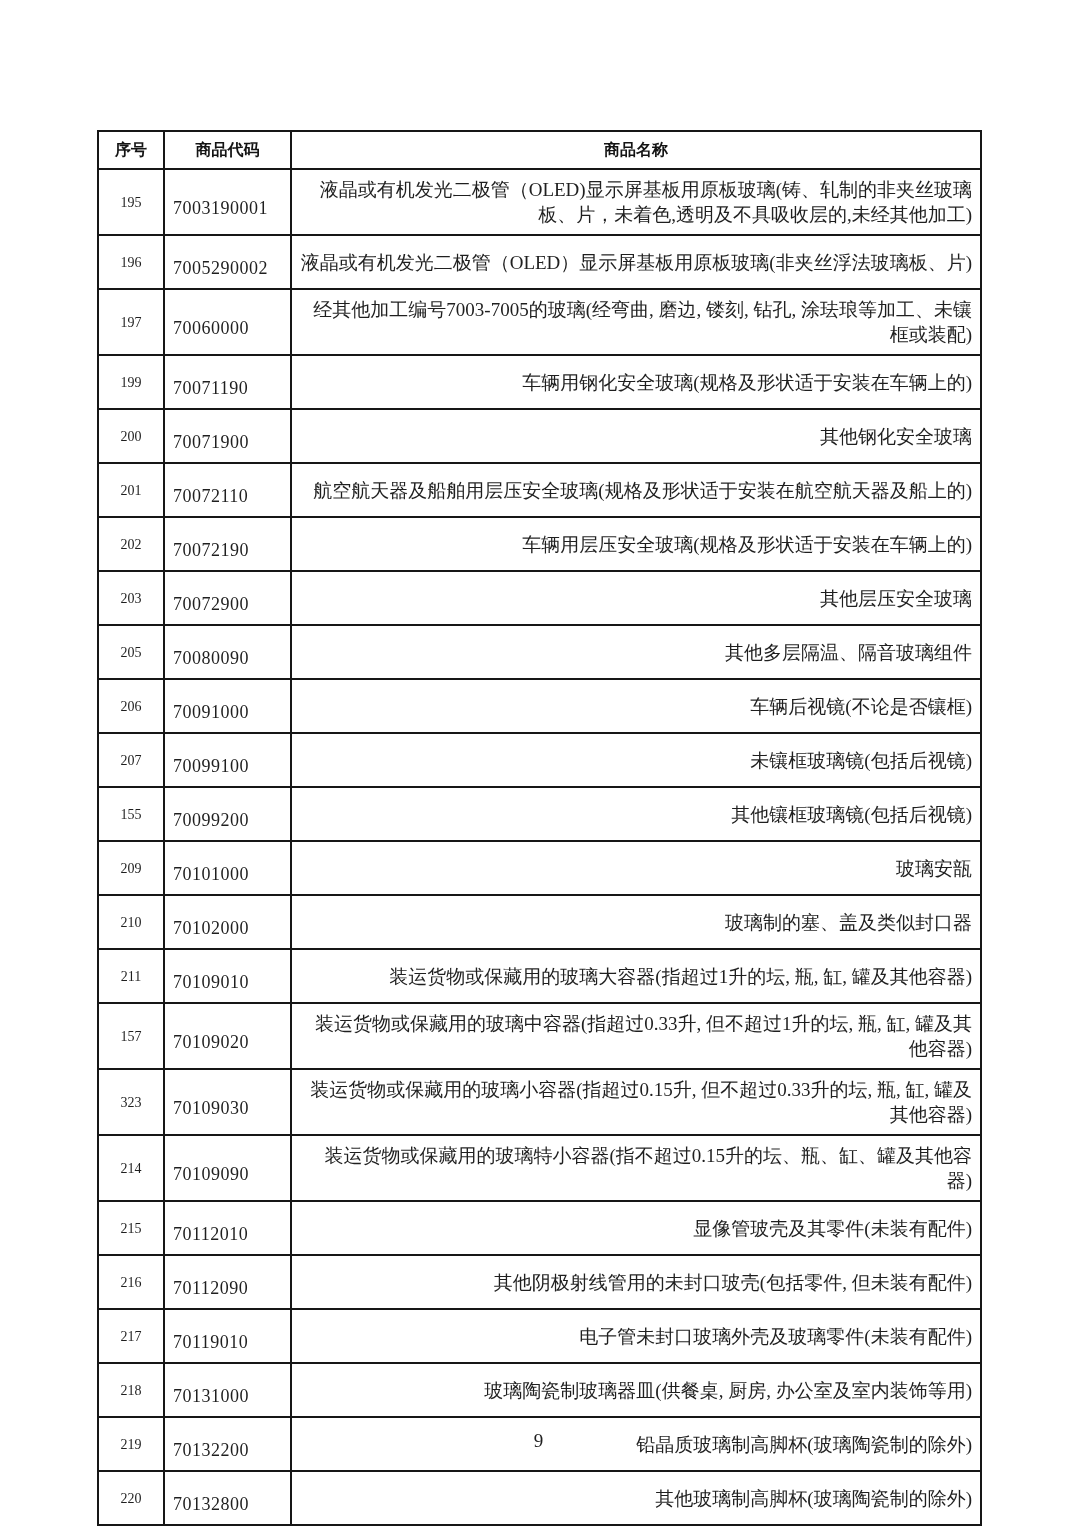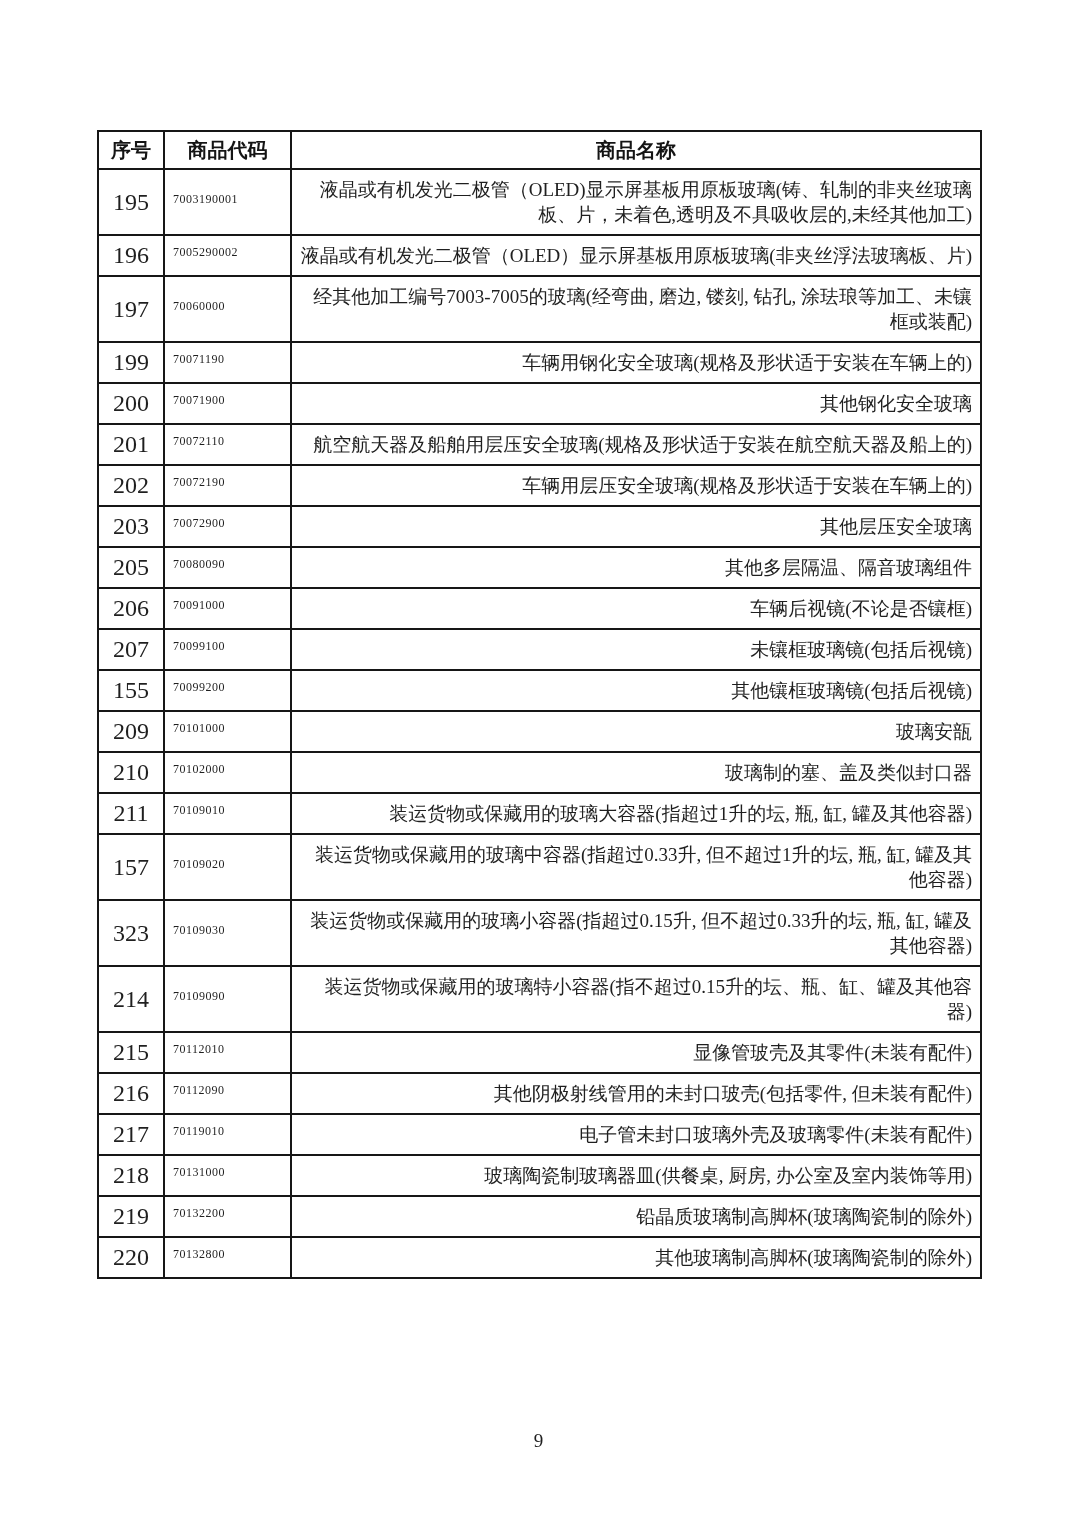--- a/index.html
+++ b/index.html
@@ -26,37 +26,37 @@
     width: 883px;
     background: #ffffff;
   }
   table.commodity th,
   table.commodity td {
     border: 2px solid #161616;
     vertical-align: middle;
     font-family: "Liberation Serif", "DejaVu Serif", serif;
   }
   table.commodity th {
-    font-size: 20px;
+    font-size: 16px;
     font-weight: bold;
     text-align: center;
     padding: 6px 4px;
     line-height: 24px;
     color: #141414;
   }
   td.c-no {
     text-align: center;
-    font-size: 24px;
+    font-size: 14px;
     padding: 3px 2px;
     line-height: 25px;
   }
   td.c-code {
     text-align: left;
-    font-size: 12px;
-    padding: 1px 6px 7px 8px;
+    font-size: 18px;
+    padding: 20px 6px 7px 8px;
     line-height: 25px;
     letter-spacing: 0.5px;
   }
   td.c-name {
     text-align: right;
     font-size: 19px;
     padding: 7px 8px;
     line-height: 25px;
   }
   .page-number {

